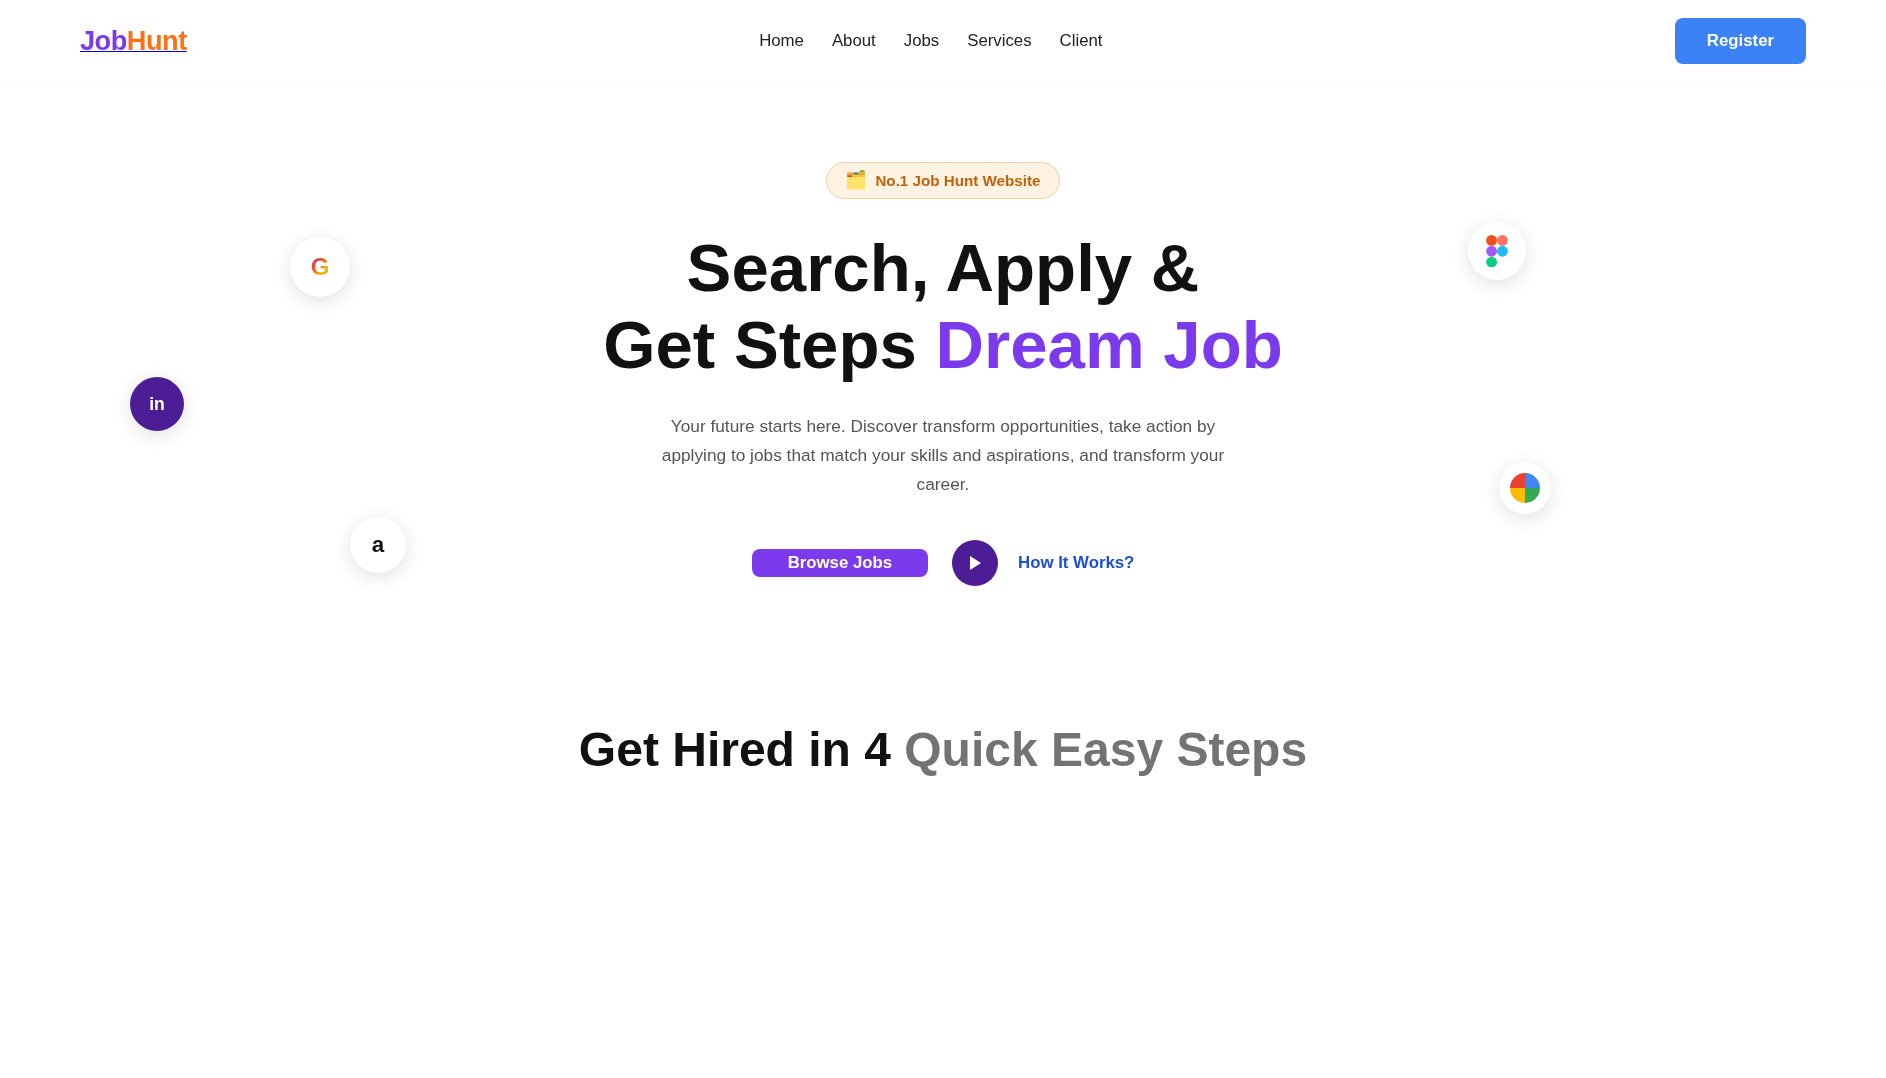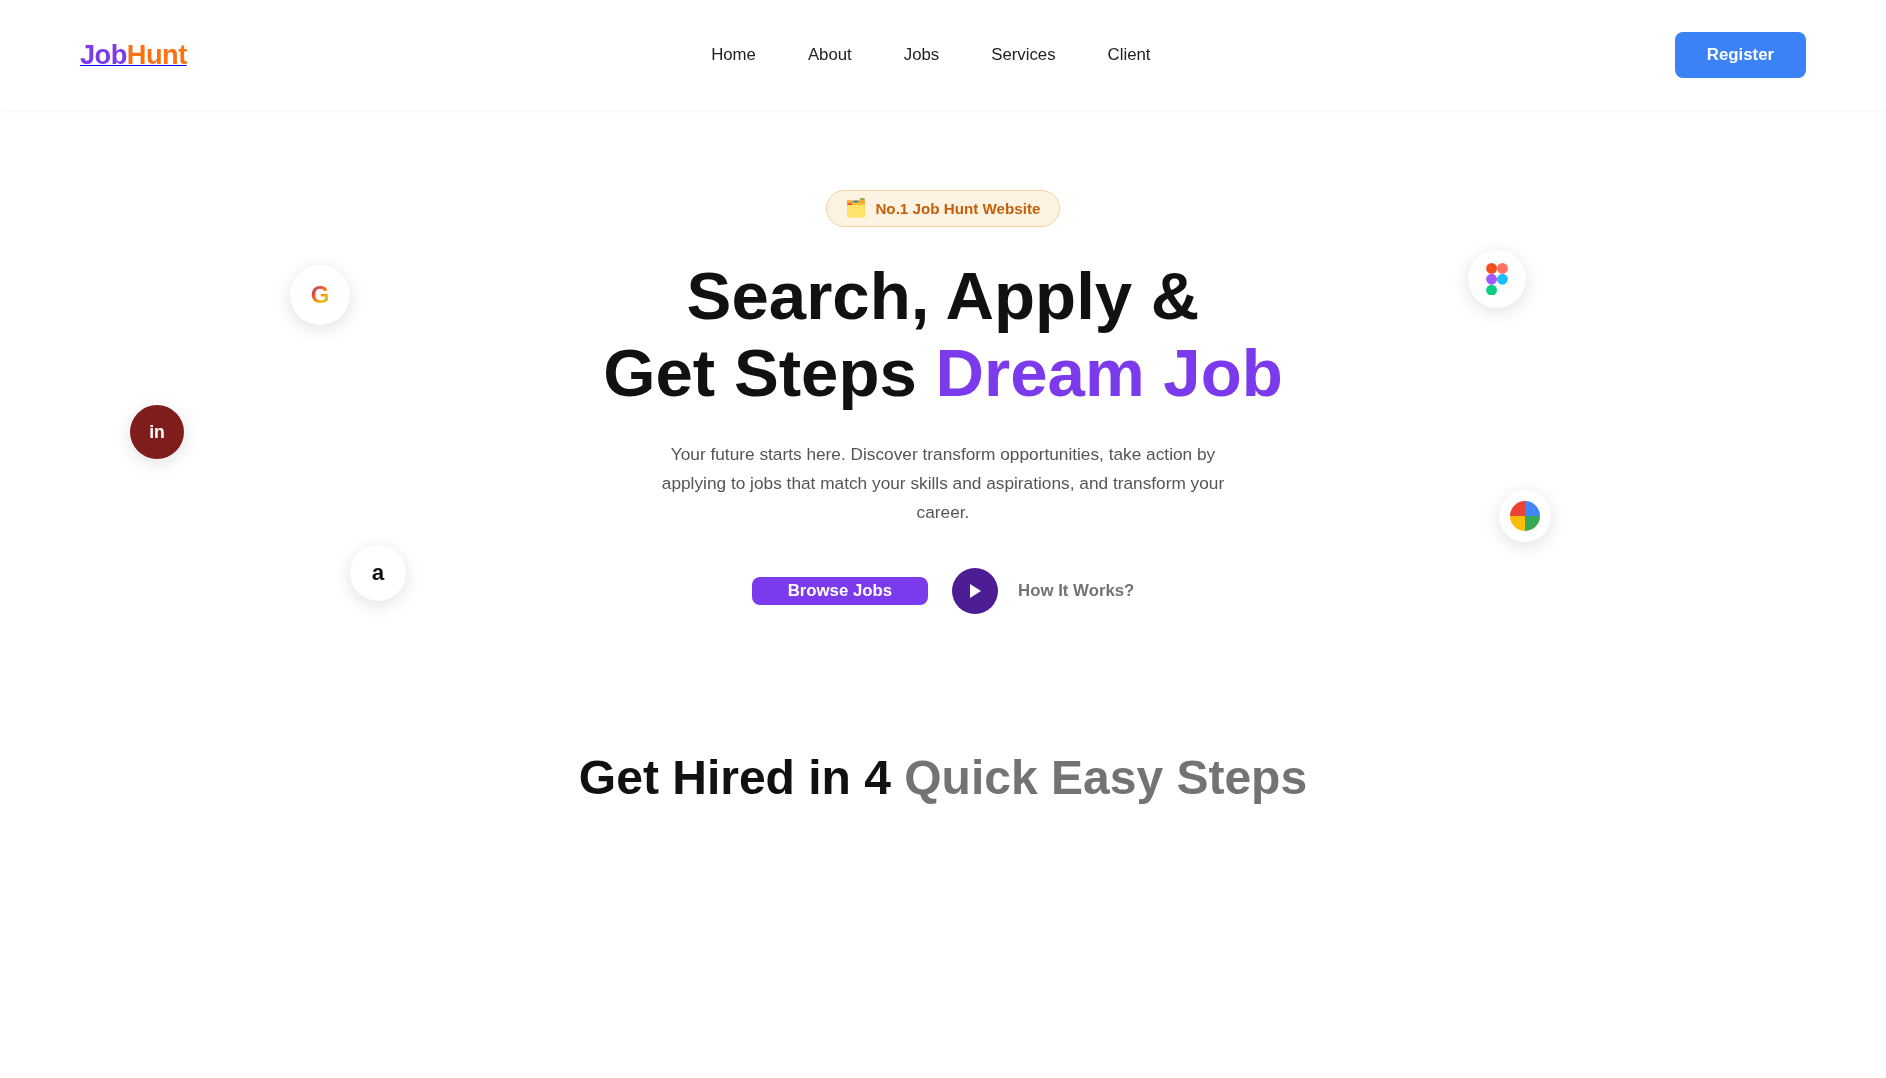--- a/index.html
+++ b/index.html
@@ -3,39 +3,39 @@
   <meta charset="utf-8">
   <style>
     * { margin: 0; padding: 0; box-sizing: border-box; }
     body { font-family: 'Segoe UI', Arial, sans-serif; background: #fff; overflow-x: hidden; }
 
     
     nav {
       display: flex;
       align-items: center;
       justify-content: space-between;
-      padding: 32px 80px;
+      padding: 18px 80px;
       background: #fff;
       position: sticky;
       top: 0;
       z-index: 100;
       box-shadow: 0 1px 4px rgba(0,0,0,0.04);
     }
     .logo {
       font-size: 1.7rem;
       font-weight: 800;
       letter-spacing: -0.5px;
       text-decoration: none;
     }
     .logo-job { color: #7c3aed; }
     .logo-hunt { color: #f97316; }
 
     .nav-links {
       display: flex;
-      gap: 52px;
+      gap: 28px;
       list-style: none;
       align-items: center;
     }
     .nav-links li a {
       text-decoration: none;
       color: #222;
       font-size: 1.05rem;
       font-weight: 500;
     }
 
@@ -113,21 +113,21 @@
 
     .how-it-works {
       display: flex;
       align-items: center;
       gap: 20px;
       cursor: pointer;
       background: none;
       border: none;
       font-size: 1.05rem;
       font-weight: 600;
-      color: #737373;
+      color: #1d4ed8;
     }
     .play-btn {
       width: 46px;
       height: 46px;
       background: #4c1d95;
       border-radius: 50%;
       display: flex;
       align-items: center;
       justify-content: center;
       cursor: pointer;
@@ -148,21 +148,21 @@
     
     .float-google {
       width: 60px; height: 60px;
       top: 155px; left: 290px;
       font-size: 1.6rem;
     }
     
     .float-linkedin {
       width: 54px; height: 54px;
       top: 295px; left: 130px;
-      background: #7f1d1d;
+      background: #4c1d95;
       color: #fff;
       font-size: 1.2rem;
       font-weight: 800;
       text-align: center;
     }
     
     .float-amazon {
       width: 56px; height: 56px;
       top: 435px; left: 350px;
       font-size: 1.5rem;

